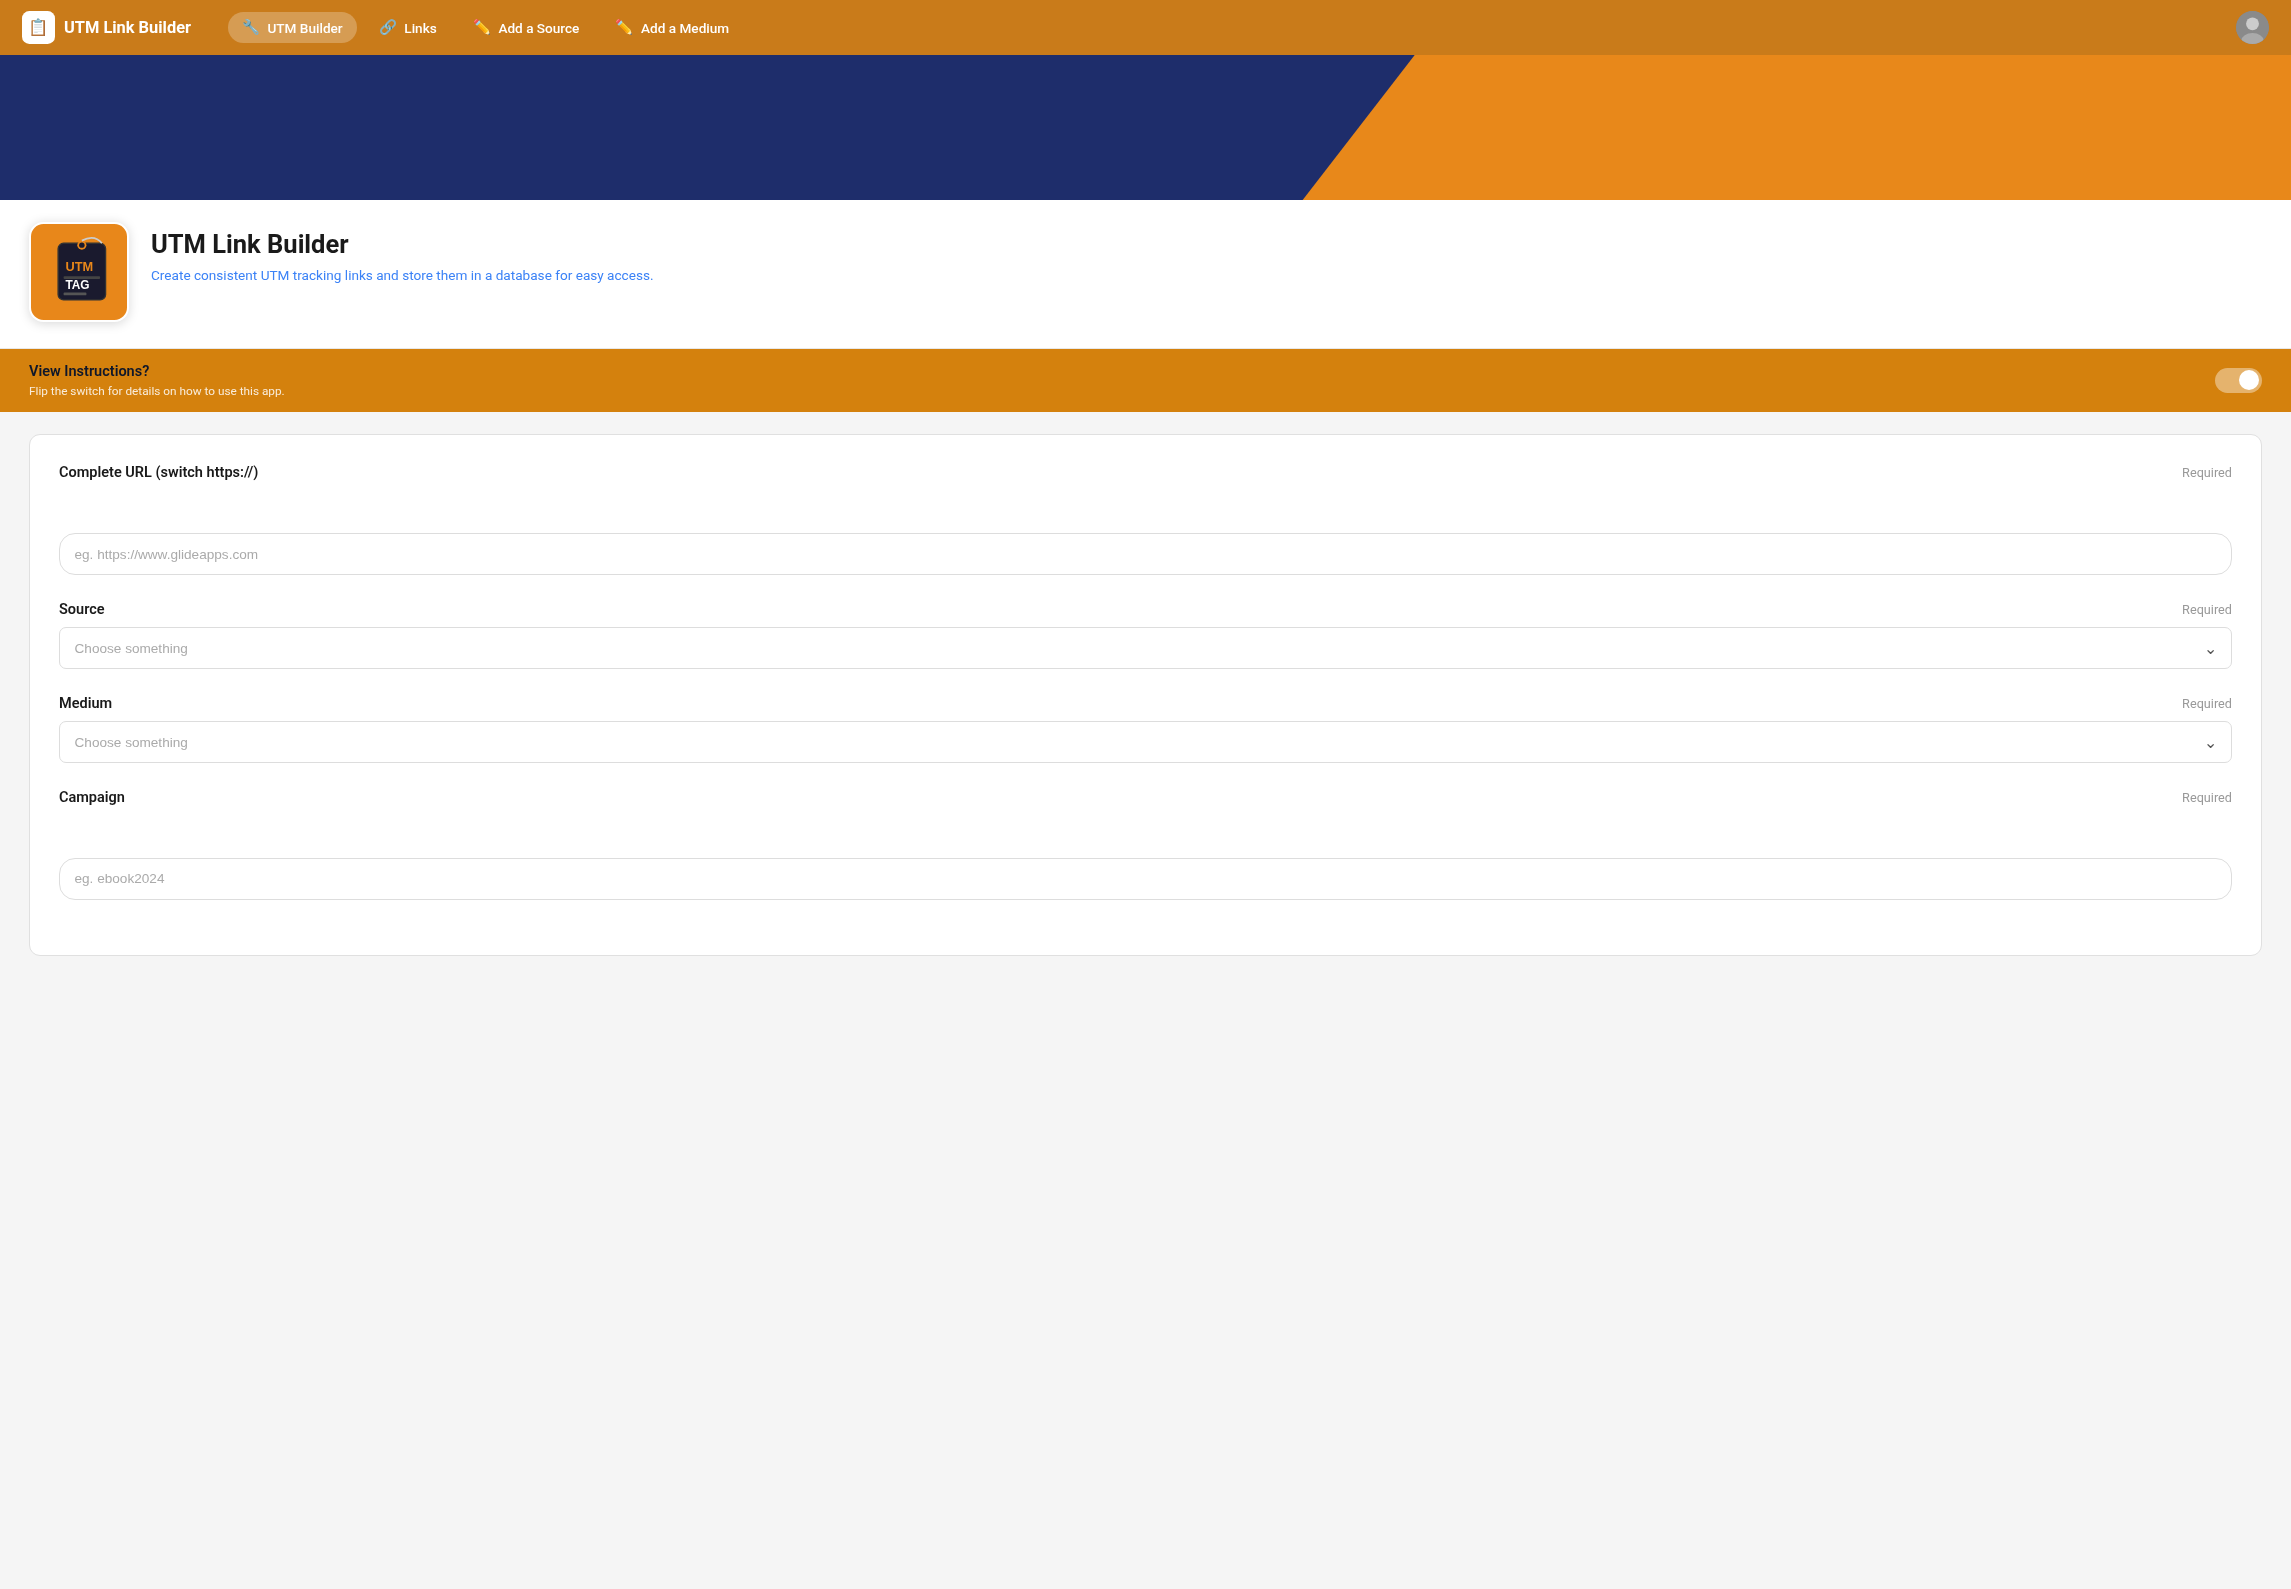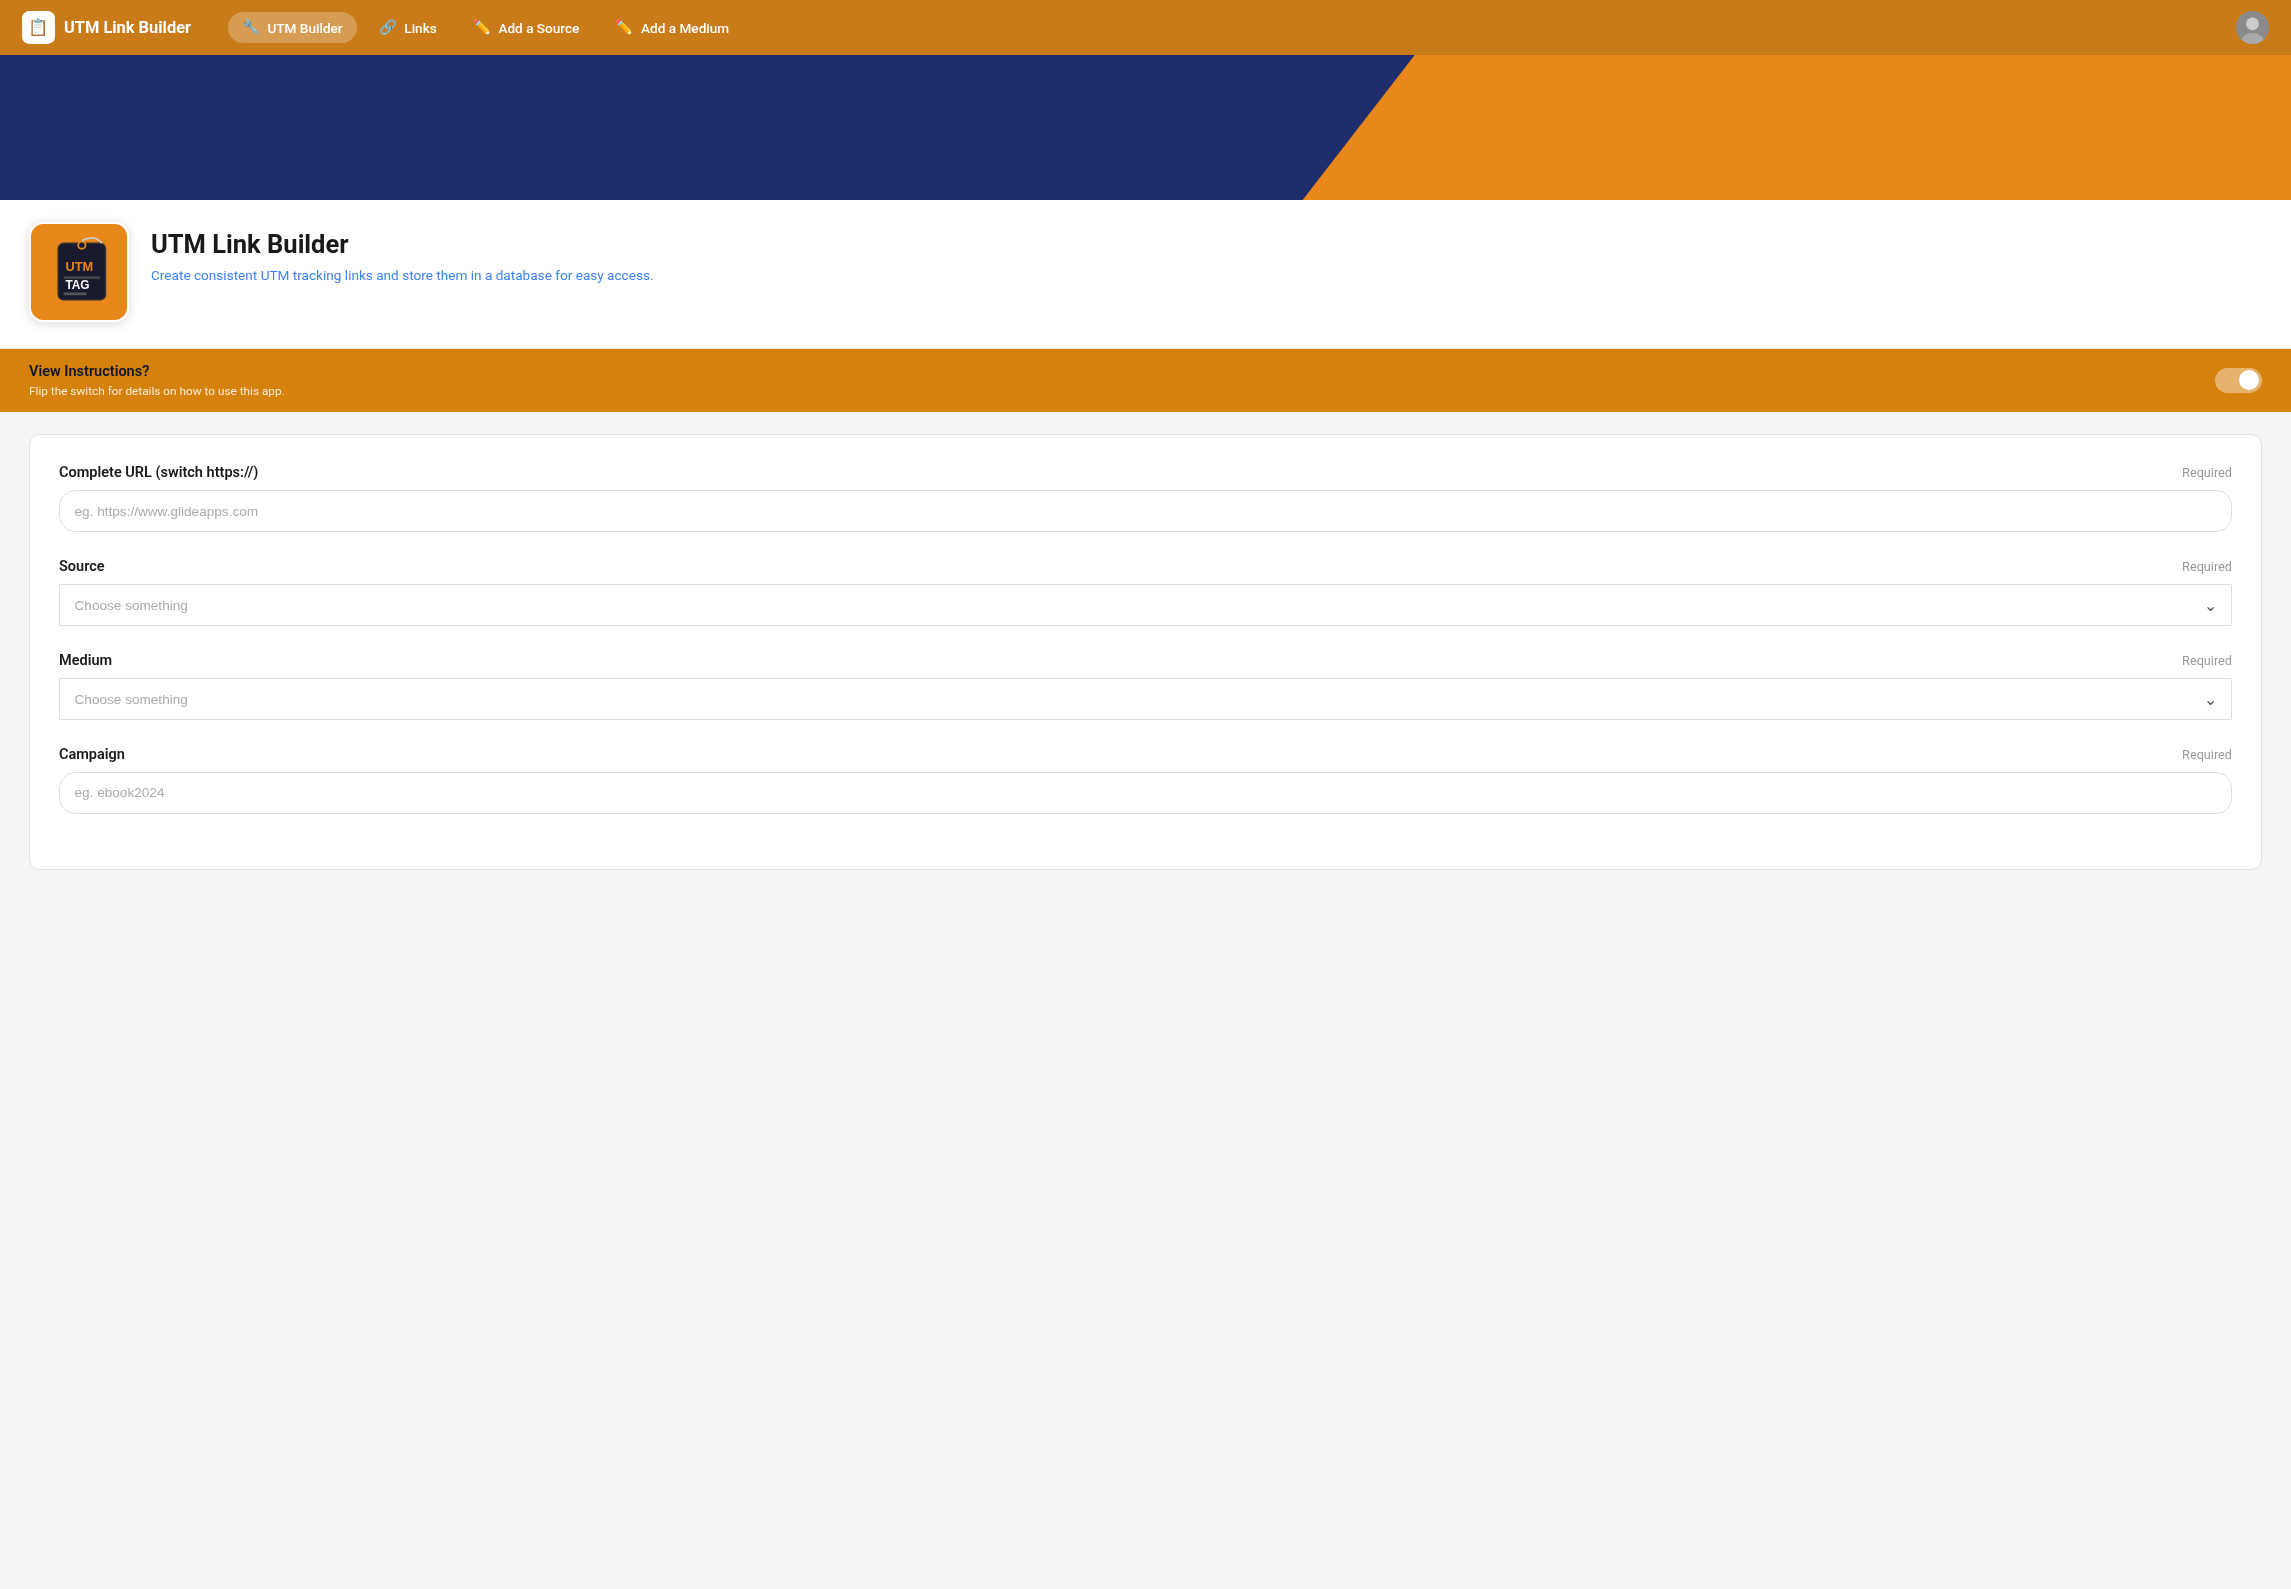--- a/index.html
+++ b/index.html
@@ -253,20 +253,21 @@
 
     .form-input {
       width: 100%;
       padding: 12.7px 14.5px;
       border: 0.9px solid #ddd;
       border-radius: 16px;
       font-size: 13.6px;
       color: #333;
       outline: none;
       background: white;
+      margin-top: 43px;
     }
 
     .form-input::placeholder {
       color: #aaa;
     }
 
     .form-select-wrapper {
       position: relative;
     }
 
@@ -277,21 +278,21 @@
       transform: translateY(-50%);
       color: #555;
       pointer-events: none;
       font-size: 16.4px;
     }
 
     .form-select {
       width: 100%;
       padding: 12.7px 14.5px;
       border: 0.9px solid #ddd;
-      border-radius: 1px;
+      border-radius: 7px;
       font-size: 13.6px;
       color: #aaa;
       outline: none;
       background: white;
       appearance: none;
       cursor: pointer;
     }
   </style>
 </head>
 <body>

